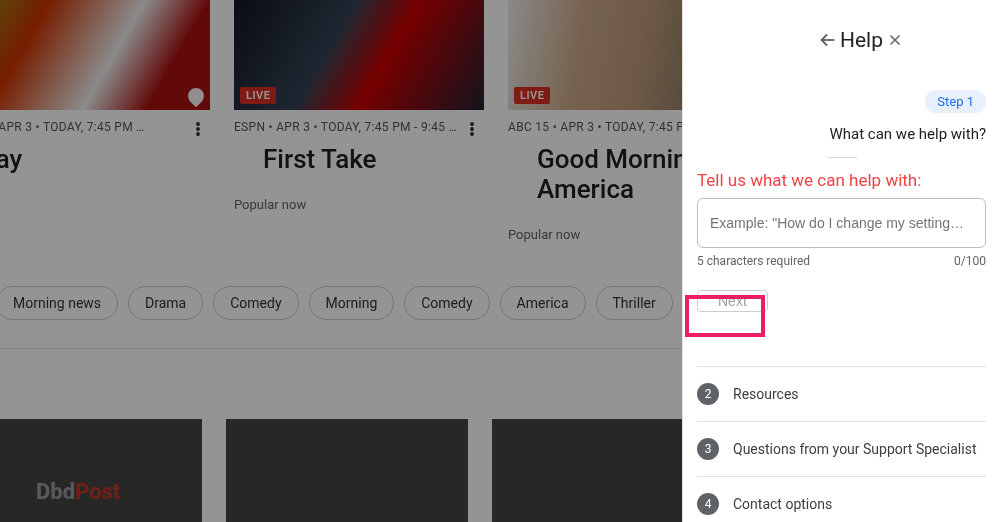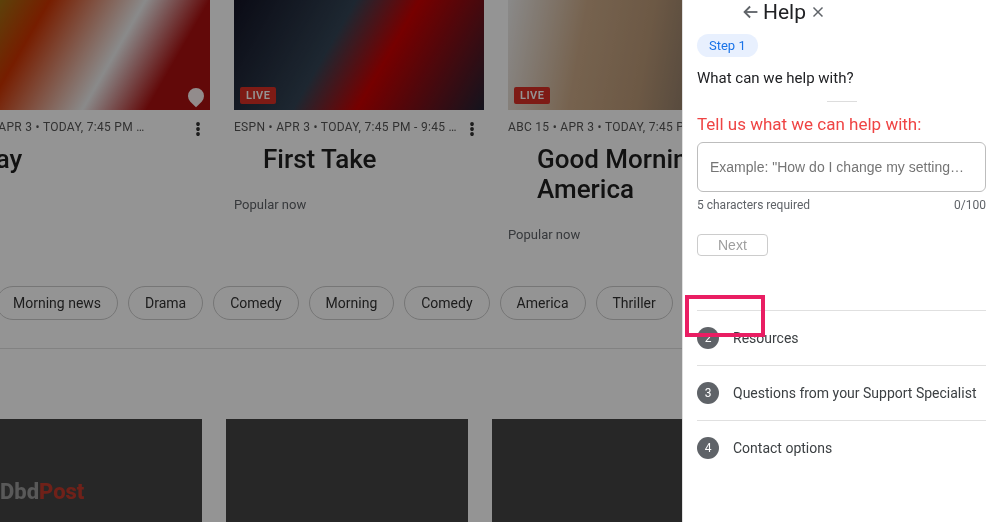--- a/index.html
+++ b/index.html
@@ -16,31 +16,31 @@
   .meta { font-size: 12px; color: #555; flex:1; letter-spacing:0.3px; white-space:nowrap; overflow:hidden; text-overflow:ellipsis;}
   .more { width:24px; text-align:center; font-size:18px; color:#333; line-height:12px; padding-top:2px;}
   .more span{ display:block; line-height:5px;}
   .title { font-size: 26px; font-weight: 500; color: #202020; margin-top: 8px; line-height: 1.15; margin-left: 29px;}
   .popular { font-size: 13px; color: #5f6368; margin-top: 22px; }
   .chips { display:flex; gap:10px; margin-top: 44px; margin-left:-4px;}
   .chip { border:1px solid #ccc; border-radius: 18px; padding: 8px 16px; font-size: 14px; color:#333; white-space:nowrap;}
   .divider { border-top:1px solid #e0e0e0; margin-top: 28px; margin-left:-40px; width:1040px;}
   .lower { display:flex; gap:24px; margin-left:-40px; margin-top: 70px;}
   .lower .thumb2 { width:250px; height:120px; background:#444; background-size:cover; background-position:center;}
-  .watermark { position:absolute; left:0px; bottom:18px; z-index:3; font-size:22px; font-weight:800; color:#999;}
+  .watermark { position:absolute; left:0px; bottom:18px; z-index:3; font-size:22px; font-weight:800; color:#999;padding-left:36px;}
   .watermark .p { color:#c0392b;}
 
   
   .help { position:absolute; top:0; right:0; width:318px; height:522px; background:#fff; z-index:10; border-left:1px solid #e0e0e0; display:flex; flex-direction:column;}
-  .help-header { display:flex; align-items:center; justify-content:flex-start; padding: 0 16px; margin-left: 40px; }
+  .help-header { display:flex; align-items:center; justify-content:center; padding: 28px 16px; margin-left: 40px; }
   .help-header .icon { width:24px; height:24px; display:flex; align-items:center; justify-content:center; color:#5f6368; cursor:pointer;}
   .help-title { font-size: 21px; color:#202124; }
   .help-body { flex:1; overflow:auto; padding: 10px 14px 0 14px; position:relative;}
   .step-chip { background:#e8f0fe; color:#1a73e8; font-size:13px; padding:4px 12px; border-radius:12px; display:inline-block;}
-  .center { text-align:left;}
+  .center { text-align:right;}
   .help-q { font-size:15px; color:#202124; margin-top:12px;}
   .hr-small { width:30px; border-top:1px solid #ddd; margin: 14px auto 0;}
   .tell { font-size:17px; color:#ef4444; margin-top:12px;}
   .help-input { width:100%; border:1px solid #bdbdbd; border-radius:6px; padding: 16px 12px; font-size:14px; margin-top:8px; color:#5f6368; outline:none;}
   .counter-row { display:flex; justify-content:space-between; font-size:12px; color:#5f6368; margin-top:6px;}
   .next-btn { margin-top:22px; border:1px solid #ccc; background:#fff; color:#9e9e9e; font-size:14px; padding:2px 20px; border-radius:4px; cursor:pointer;}
   .highlight { position:absolute; border:4px solid #e91e63; z-index:12; pointer-events:none; left:685px; top:295px; width:80px; height:42px;}
   .steps-list { margin-top:54px;}
   .step-row { display:flex; align-items:center; gap:14px; padding:16px 0; border-top:1px solid #e0e0e0; font-size:14px; color:#3c4043;}
   .step-num { width:22px; height:22px; border-radius:50%; background:#5f6368; color:#fff; font-size:12px; display:flex; align-items:center; justify-content:center;}

